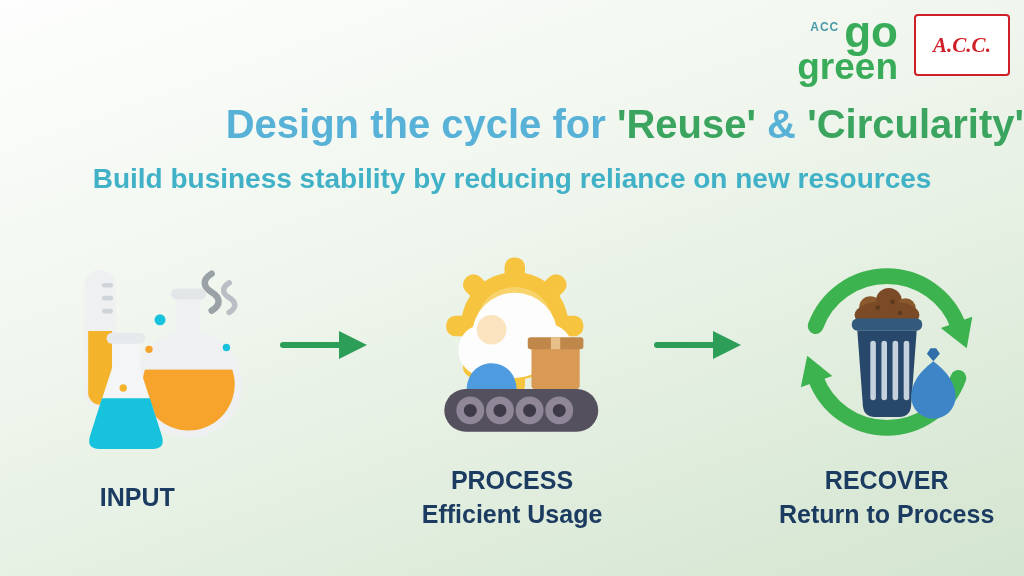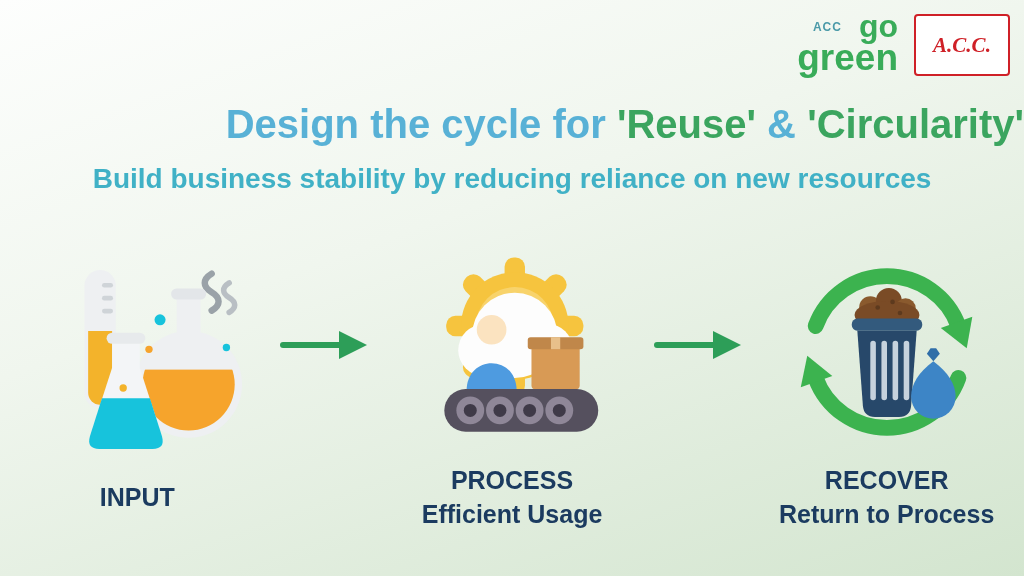--- a/index.html
+++ b/index.html
@@ -15,23 +15,23 @@
   
   .logo-area {
     position: absolute;
     top: 14px;
     right: 18px;
     display: flex;
     align-items: flex-start;
     gap: 16px;
   }
   .gogreen { text-align: right; }
-  .gg-top { display: flex; justify-content: flex-end; align-items: flex-start; gap: 17px; }
+  .gg-top { display: flex; justify-content: flex-end; align-items: flex-start; gap: 5px; }
   .gg-acc { font-size: 12px; font-weight: 700; color: #4b9aa8; letter-spacing: 1px; margin-top: 6px; }
-  .gg-go { font-size: 32px; font-weight: 800; color: #39ac59; line-height: 0.8; }
+  .gg-go { font-size: 44px; font-weight: 800; color: #39ac59; line-height: 0.8; }
   .gg-green { font-size: 37px; font-weight: 800; color: #39ac59; line-height: 0.95; }
   .acc-badge {
     width: 92px; height: 58px;
     box-sizing: border-box;
     padding: 0;
     border-radius: 8px;
     background: repeating-linear-gradient(45deg, #3a6fb0 0 3px, #ffffff 3px 9px);
   }
   .acc-badge-inner {
     width: 100%; height: 100%;

